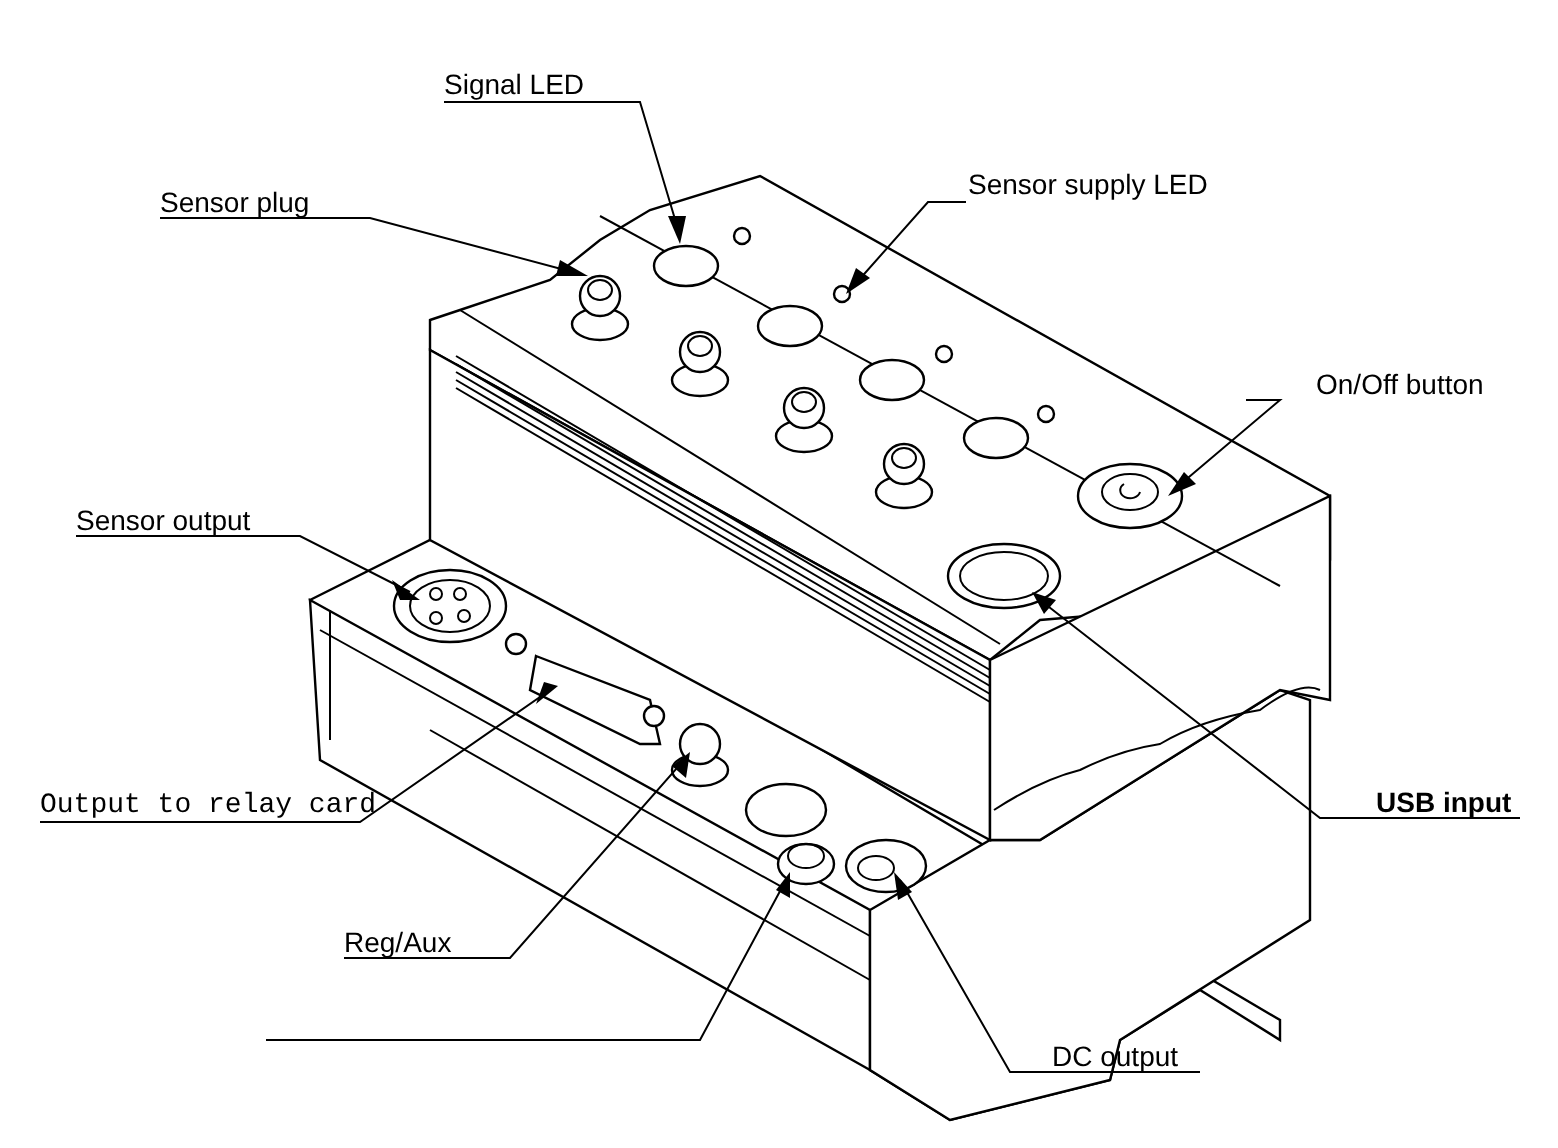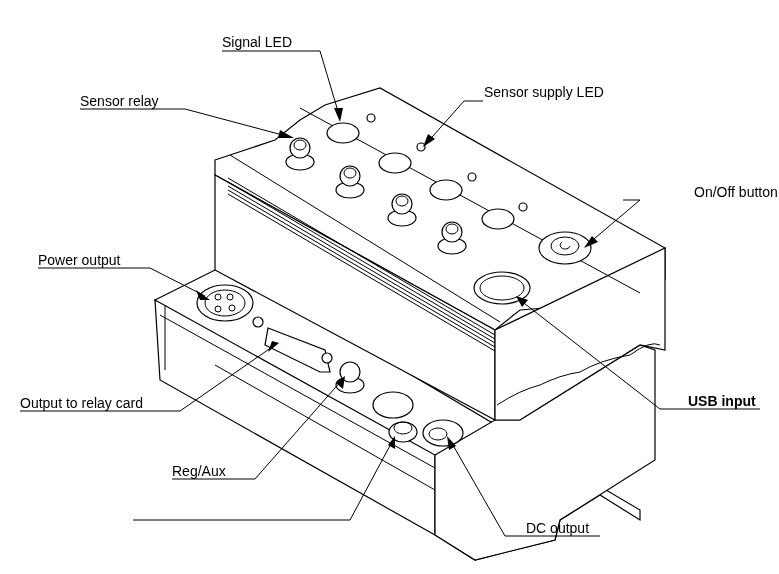--- a/index.html
+++ b/index.html
@@ -135,21 +135,21 @@
     <path class="lead" d="M172 479 L255 479 L342 380"></path>
     <polygon class="arrow" points="345,376 343,389 336,383"></polygon>
     <path class="lead" d="M133 520 L350 520 L393 440"></path>
     <polygon class="arrow" points="395,436 395,449 388,445"></polygon>
     <path class="lead" d="M600 536 L505 536 L450 440"></path>
     <polygon class="arrow" points="447,436 456,446 449,450"></polygon>
   </g>
 </svg>
 
 <div class="lbl" style="left:222px;top:34px;">Signal LED</div>
-<div class="lbl" style="left:80px;top:93px;">Sensor relay</div>
+<div class="lbl" style="left:80px;top:93px;">Sensor plug</div>
 <div class="lbl" style="left:484px;top:84px;">Sensor supply LED</div>
-<div class="lbl" style="left:658px;top:184px;margin-left:36px;">On/Off button</div>
-<div class="lbl" style="left:38px;top:252px;">Power output</div>
-<div class="lbl" style="left:20px;top:395px;">Output to relay card</div>
+<div class="lbl" style="left:658px;top:184px;">On/Off button</div>
+<div class="lbl" style="left:38px;top:252px;">Sensor output</div>
+<div class="lbl" style="left:20px;top:395px;font-family:Liberation Mono, monospace;">Output to relay card</div>
 <div class="lbl" style="left:688px;top:393px;font-weight:bold;">USB input</div>
 <div class="lbl" style="left:172px;top:463px;">Reg/Aux</div>
 <div class="lbl" style="left:526px;top:520px;">DC output</div>
 </div>
 
 </body></html>

